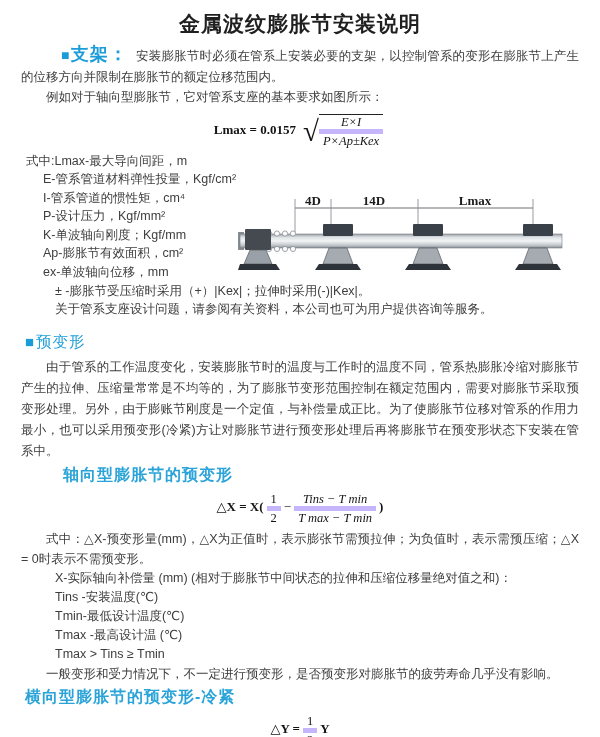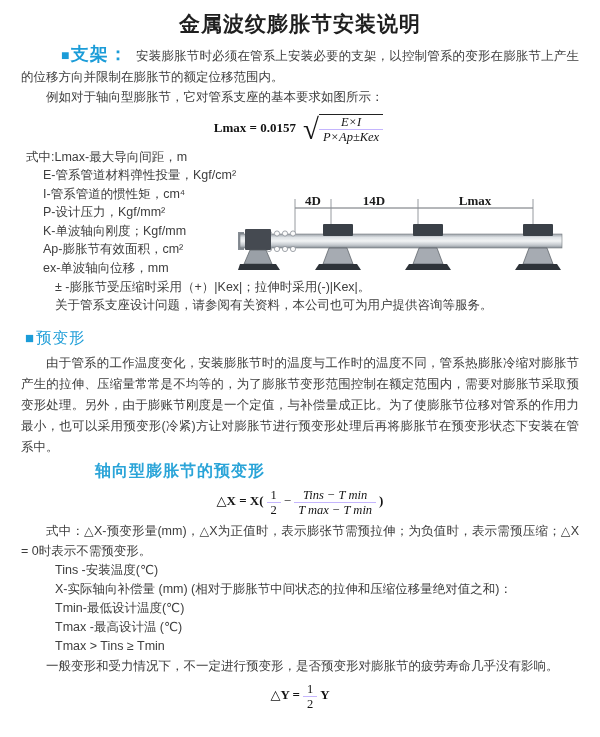--- a/index.html
+++ b/index.html
@@ -8,28 +8,28 @@
   .t-title{margin:11px 0 7px;text-align:center;font-size:21px;line-height:26px;font-weight:bold;
            color:#1f1f1f;letter-spacing:1px;}
   .para{padding:0 21px;line-height:20.5px;text-align:justify;}
   .p1{text-indent:40px;}
   .ind{text-indent:2em;}
   .bullet{color:#1b9cd8;font-size:14px;font-style:normal;margin-right:1px;}
   .seclabel{color:#1b9cd8;font-weight:bold;font-size:18px;letter-spacing:1px;margin-right:8px;}
   .sechead{margin:13px 0 4px;padding-left:25px;color:#1f9ed8;font-size:15.5px;font-weight:normal;letter-spacing:1px;}
   .sechead .bullet{font-size:15px;}
   .subhead{margin:3px 0 5px;color:#2aa4d8;font-size:16px;font-weight:bold;letter-spacing:1px;}
-  .sh-axial{padding-left:95px;}
+  .sh-axial{padding-left:63px;}
   .sh-lateral{padding-left:25px;}
   .fblock{margin:6px 0 4px;text-align:center;color:#141414;
           font-family:"Liberation Serif","DejaVu Serif",serif;font-size:13px;}
   .fbold{font-weight:bold;}
   .radical{display:inline-block;font-size:29px;line-height:26px;vertical-align:middle;margin:0 -3px 0 7px;}
   .frac{display:inline-block;vertical-align:middle;text-align:center;line-height:14px;font-size:12.5px;margin:0 3px;}
-  .frac .num{display:block;border-bottom:1px solid #c4b5fd;padding:0 4px;font-family:Liberation Serif, serif;}
+  .frac .num{display:block;border-bottom:5px solid #c4b5fd;padding:0 4px;font-family:Liberation Serif, serif;}
   .frac .den{display:block;padding:0 4px;text-align:right;}
   .vinc{border-top:1.3px solid #222;}
   .ital{font-style:italic;}
   .defs{padding-left:26px;line-height:18.6px;}
   .defs .sub{padding-left:17px;}
   .noteline{padding-left:55px;line-height:18.6px;}
   .axlines .noteline{line-height:19px;}
   .diagram{position:absolute;left:238px;top:194px;}
   .dimlabel{font-family:"Liberation Serif","DejaVu Serif",serif;font-weight:bold;font-size:13px;fill:#1c1c1c;}
 </style>
@@ -126,26 +126,27 @@
   <div class="para ind" style="line-height:21px;">由于管系的工作温度变化，安装膨胀节时的温度与工作时的温度不同，管系热膨胀冷缩对膨胀节产生的拉伸、压缩量常常是不均等的，为了膨胀节变形范围控制在额定范围内，需要对膨胀节采取预变形处理。另外，由于膨账节刚度是一个定值，与补偿量成正比。为了使膨胀节位移对管系的作用力最小，也可以采用预变形(冷紧)方让对膨胀节进行预变形处理后再将膨胀节在预变形状态下安装在管系中。</div>
 
   <h3 class="subhead sh-axial">轴向型膨胀节的预变形</h3>
 
   <div class="fblock">
     <span class="fbold">△X = X(</span><span class="frac"><span class="num">1</span><span class="den">2</span></span><span>−</span><span class="frac ital"><span class="num">Tins − T min</span><span class="den">T max − T min</span></span><span class="fbold">)</span>
   </div>
 
   <div class="para ind" style="line-height:20px;">式中：△X-预变形量(mm)，△X为正值时，表示膨张节需预拉伸；为负值时，表示需预压缩；△X = 0时表示不需预变形。</div>
   <div class="axlines">
+    <div class="noteline">X-实际轴向补偿量 (mm) (相对于膨胀节中间状态的拉伸和压缩位移量绝对值之和)：</div>
     <div class="noteline">Tins -安装温度(℃)</div>
-    <div class="noteline">X-实际轴向补偿量 (mm) (相对于膨胀节中间状态的拉伸和压缩位移量绝对值之和)：</div>
     <div class="noteline">Tmin-最低设计温度(℃)</div>
     <div class="noteline">Tmax -最高设计温 (℃)</div>
     <div class="noteline">Tmax &gt; Tins ≥ Tmin</div>
   </div>
   <div class="para ind">一般变形和受力情况下，不一定进行预变形，是否预变形对膨胀节的疲劳寿命几乎没有影响。</div>
 
+  <h3 class="subhead sh-lateral">横向型膨胀节的预变形-冷紧</h3>
 
   <div class="fblock">
     <span class="fbold">△Y =</span><span class="frac"><span class="num">1</span><span class="den">2</span></span><span class="fbold">Y</span>
   </div>
 
 </div>
 
 </body></html>

